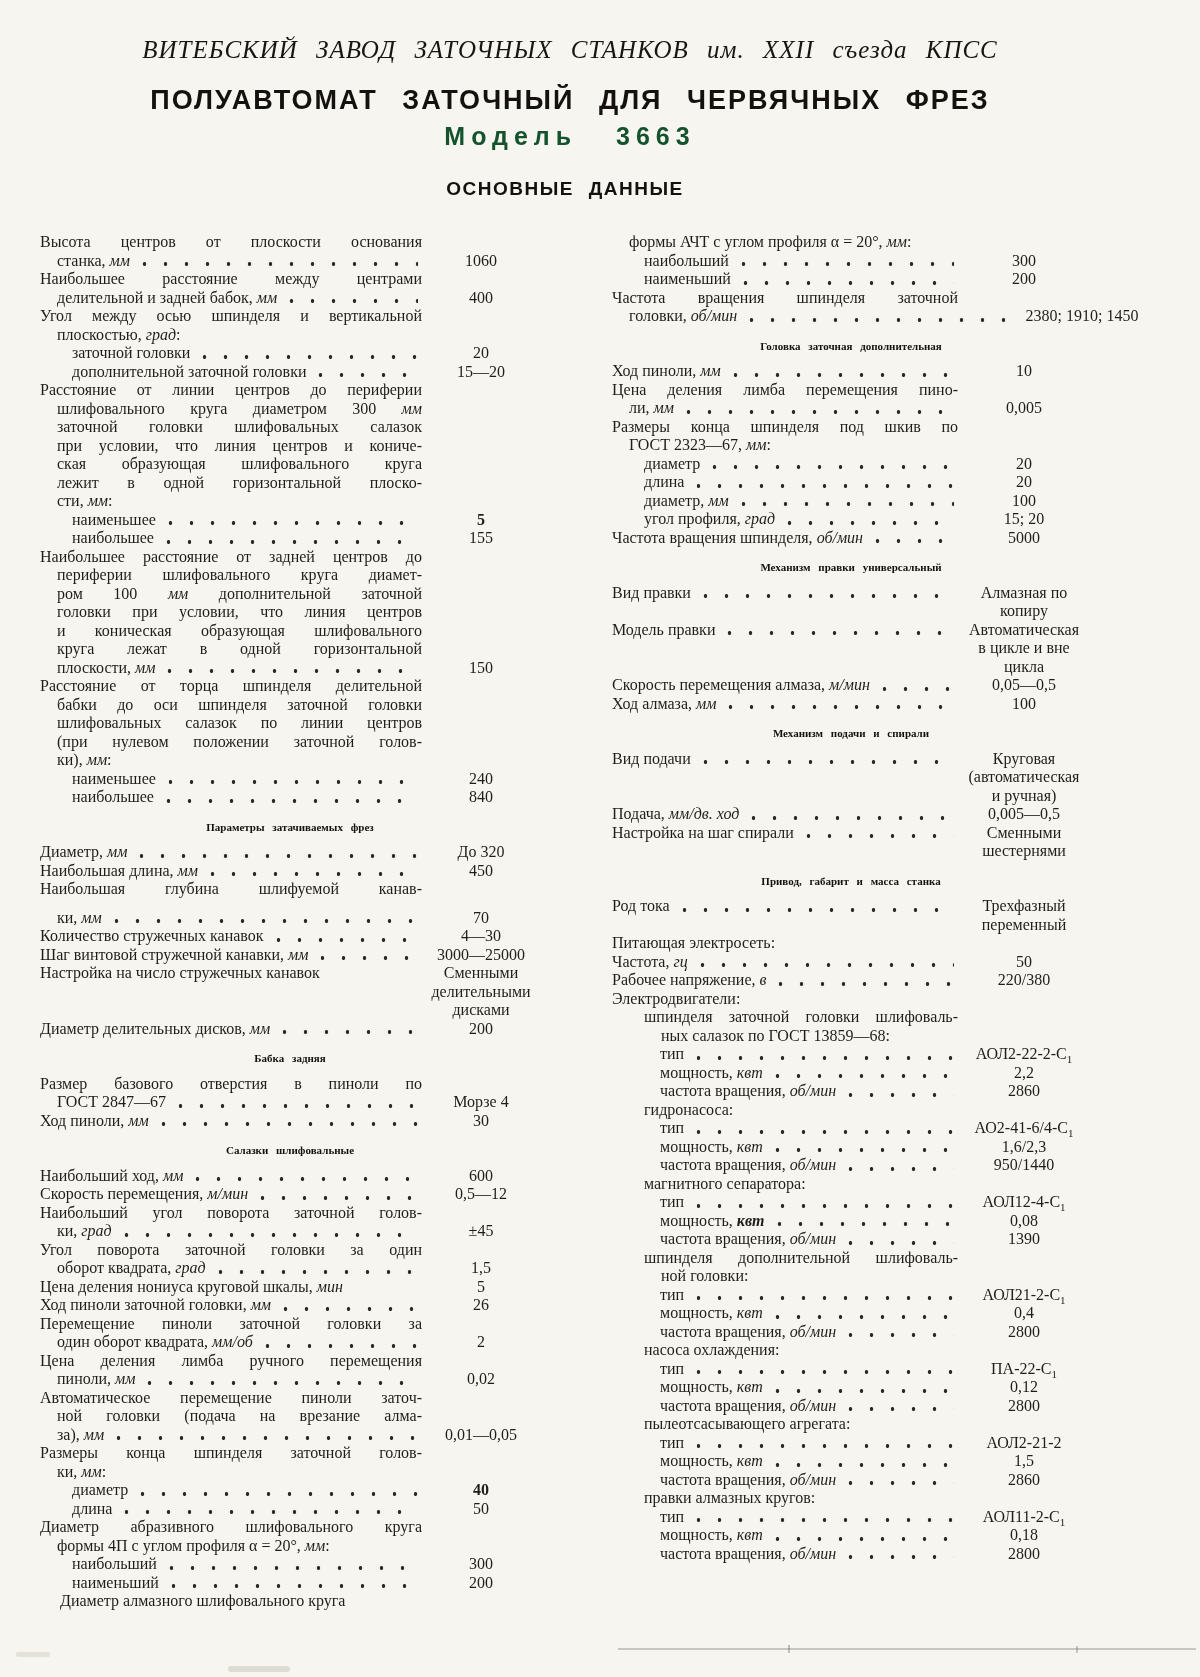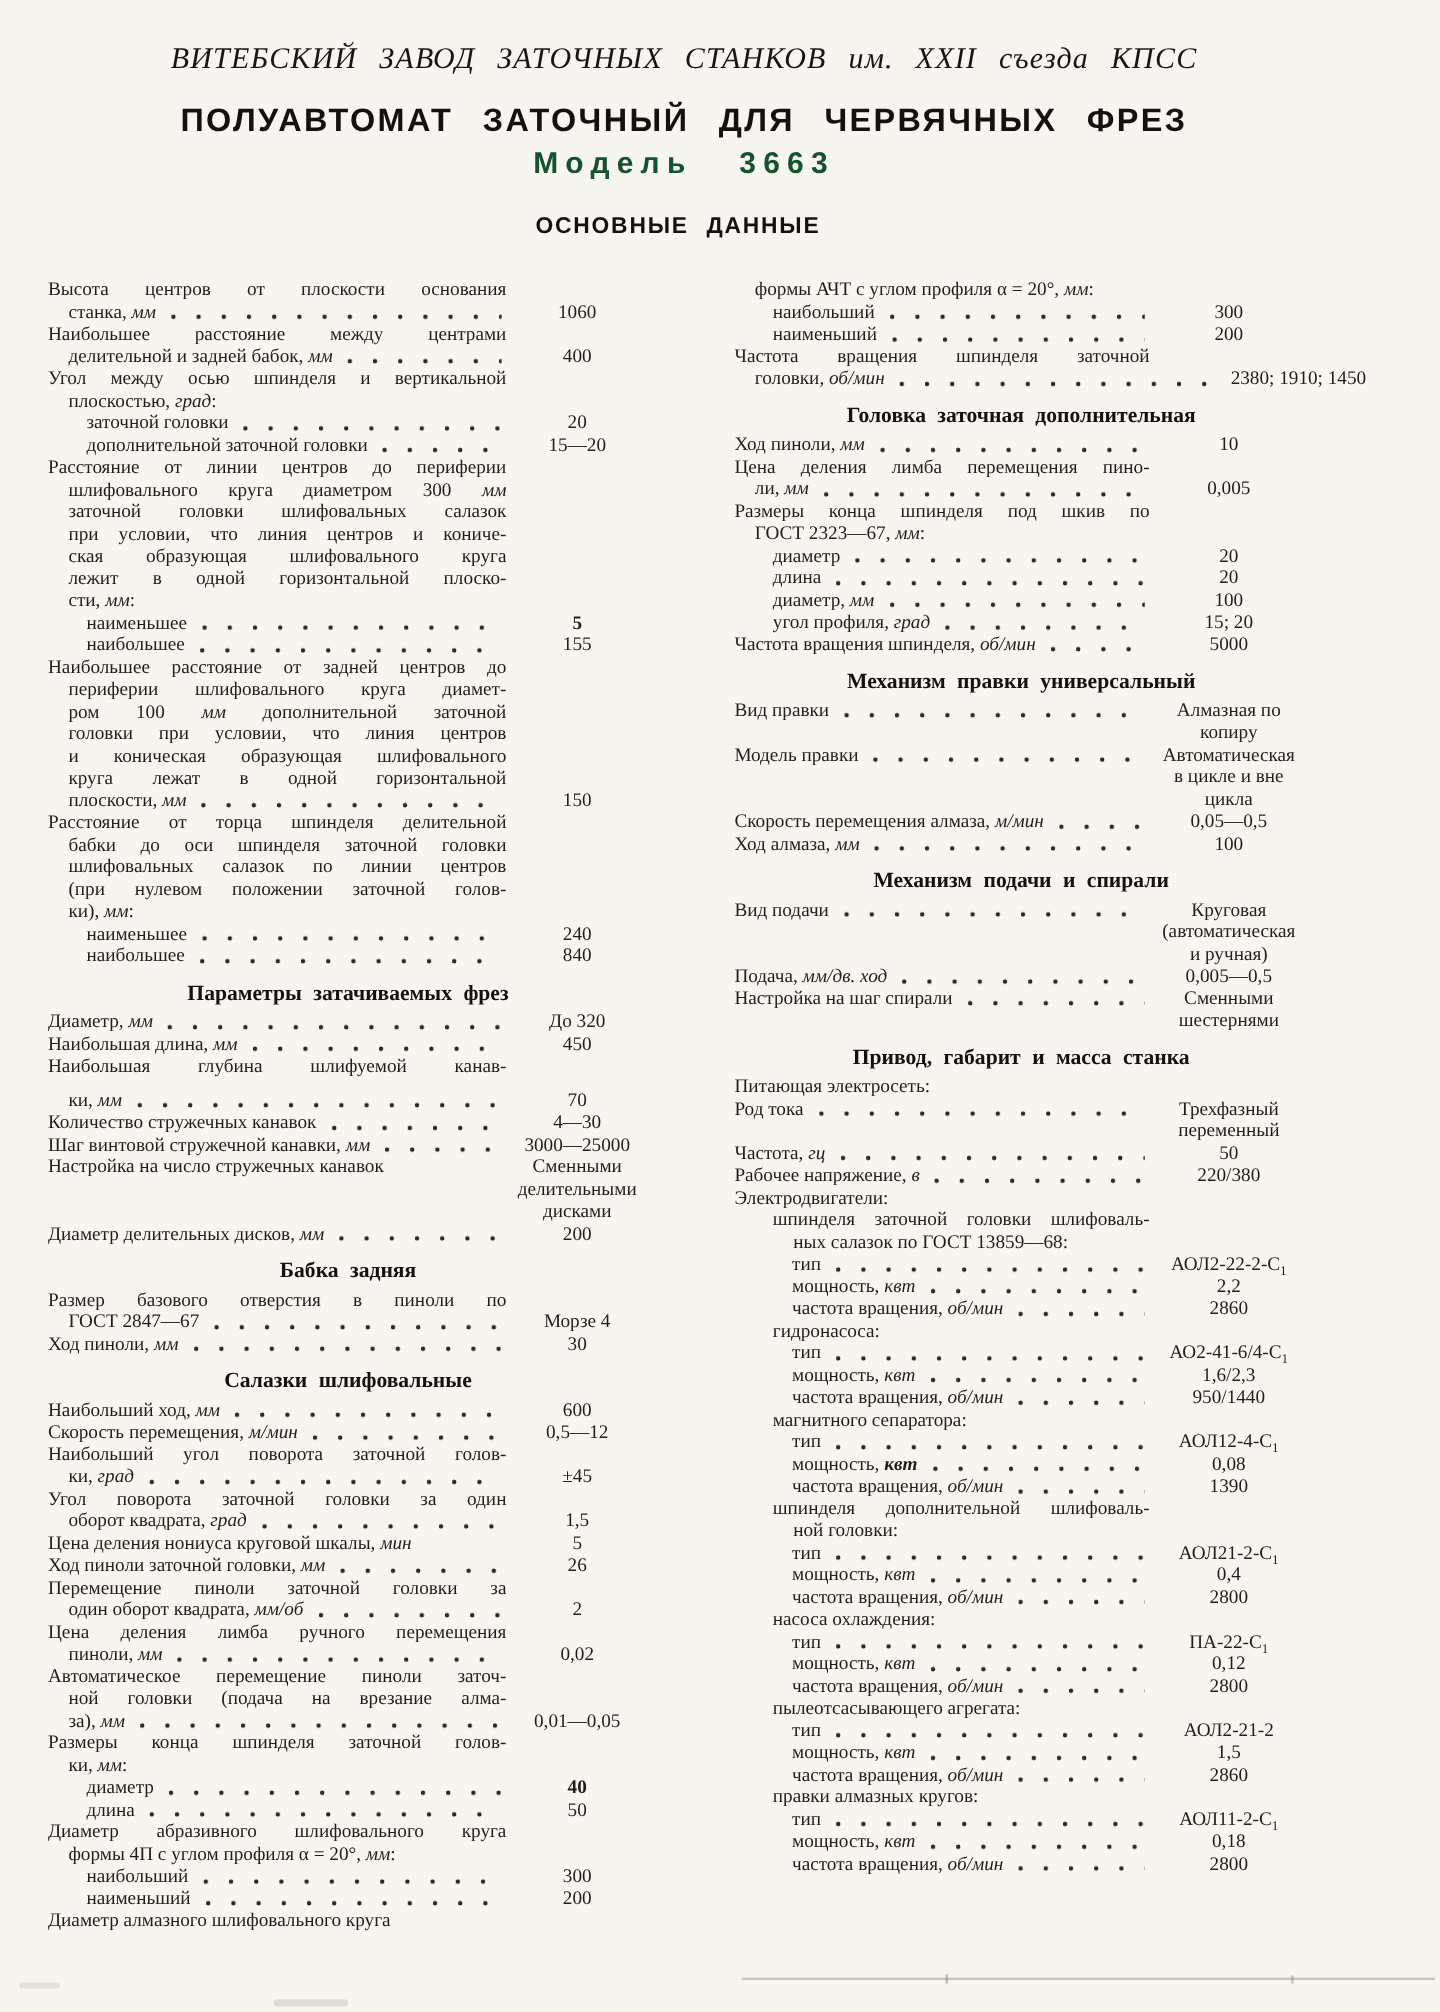--- a/index.html
+++ b/index.html
@@ -43,21 +43,21 @@
   .leader{flex:1 1 auto;height:6px;margin:0 4px 3px 8px;min-width:4px;}
   .leader.dotted{
     background-image:radial-gradient(circle at 2.5px 3px,#2c2822 1.6px,rgba(0,0,0,0) 2.1px);
     background-size:21px 6px;background-repeat:repeat-x;background-position:4px 0;
   }
   .value{flex:0 0 auto;min-width:var(--vw);text-align:center;white-space:nowrap;}
   .value.vbold{font-weight:bold;}
   .vextra{width:var(--vw);margin-left:auto;text-align:center;white-space:nowrap;}
   .col-heading{
     font-weight:bold;text-align:center;margin:11px 0 7px;
-    word-spacing:5px;font-size:18px;color:#14110e;
+    word-spacing:5px;font-size:11px;color:#14110e;
   }
   .col-heading.tight{margin:0;}
   i{font-style:italic;}
   sub{font-size:11px;line-height:0;}
   .artifact{position:absolute;pointer-events:none;}
   .art-hline{left:618px;top:1648px;width:578px;height:2px;background:rgba(95,90,82,0.30);}
   .art-tick1{left:788px;top:1645px;width:2px;height:8px;background:rgba(95,90,82,0.35);}
   .art-tick2{left:1076px;top:1646px;width:2px;height:7px;background:rgba(95,90,82,0.30);}
   .art-smudge{left:228px;top:1666px;width:62px;height:6px;border-radius:3px;background:rgba(125,120,110,0.20);}
   .art-corner{left:16px;top:1652px;width:34px;height:5px;border-radius:2px;background:rgba(130,125,115,0.16);}
@@ -343,21 +343,21 @@
       </div>
       <div class="spec-row">
         <div class="final-line">
           <span class="lbl-last" style="padding-left: 32px;">наименьший</span>
           <span class="leader dotted"></span>
           <span class="value">200</span>
         </div>
       </div>
       <div class="spec-row">
         <div class="final-line">
-          <span class="lbl-last" style="padding-left: 0px;">Диаметр алмазного шлифовального круга</span>
+          <span class="lbl-last" style="padding-left: 0px; margin-left: 20px;">Диаметр алмазного шлифовального круга</span>
         </div>
       </div>
     </div>
   <div class="col col-right" id="col-right">
       <div class="spec-row">
         <div class="final-line">
           <span class="lbl-last" style="padding-left: 17px;">формы АЧТ с углом профиля α = 20°, <i>мм</i>:</span>
         </div>
       </div>
       <div class="spec-row">
@@ -492,30 +492,30 @@
         <div class="final-line">
           <span class="lbl-last" style="padding-left: 0px;">Настройка на шаг спирали</span>
           <span class="leader dotted"></span>
           <span class="value">Сменными</span>
         </div>
         <div class="vextra">шестернями</div>
       </div>
       <div class="col-heading">Привод, габарит и масса станка</div>
       <div class="spec-row">
         <div class="final-line">
+          <span class="lbl-last" style="padding-left: 0px;">Род тока</span>
+          <span class="leader dotted"></span>
+          <span class="value">Трехфазный</span>
+        </div>
+        <div class="vextra">переменный</div>
+      </div>
+      <div class="spec-row">
+        <div class="final-line">
           <span class="lbl-last" style="padding-left: 0px;">Питающая электросеть:</span>
         </div>
-      </div>
-      <div class="spec-row">
-        <div class="final-line">
-          <span class="lbl-last" style="padding-left: 0px;">Род тока</span>
-          <span class="leader dotted"></span>
-          <span class="value">Трехфазный</span>
-        </div>
-        <div class="vextra">переменный</div>
       </div>
       <div class="spec-row">
         <div class="final-line">
           <span class="lbl-last" style="padding-left: 0px;">Частота, <i>гц</i></span>
           <span class="leader dotted"></span>
           <span class="value">50</span>
         </div>
       </div>
       <div class="spec-row">
         <div class="final-line">

